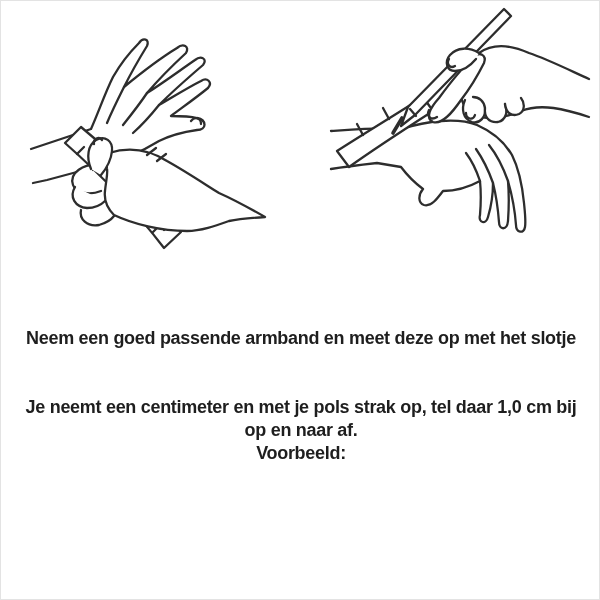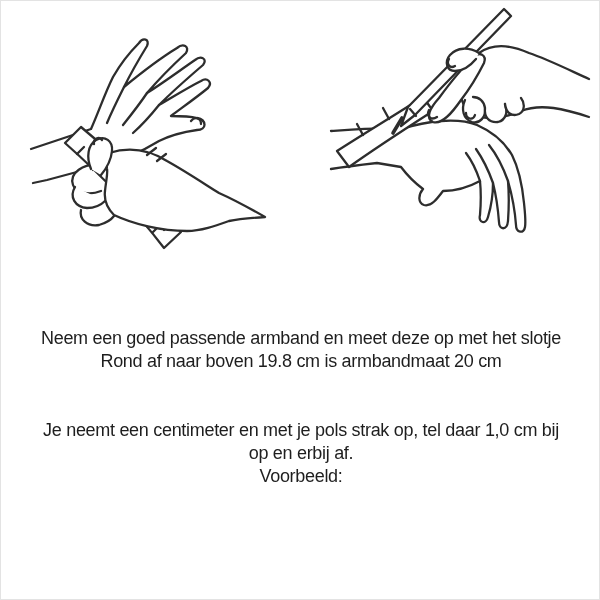--- a/index.html
+++ b/index.html
@@ -27,21 +27,21 @@
     stroke-linejoin: round;
   }
   svg path.f { fill: #ffffff; }
   svg path.mark { stroke-width: 3.6; }
   .text-block {
     position: absolute;
     left: 0; top: 326px;
     width: 600px;
     text-align: center;
     color: #1e1e1e;
-    font-weight: normal;
+    font-weight: bold;
     font-size: 18px;
     line-height: 23px;
     letter-spacing: -0.3px;
   }
   .line {
     min-height: 23px;
     white-space: pre;
   }
 </style>
 </head>
@@ -164,21 +164,20 @@
       <path class="f" d="M 164 105 C 163 114, 168 120, 177 119 C 185 117, 187 109, 184 101"></path>
       <path class="f" d="M 184 101 C 185 110, 191 114, 198 111 C 204 108, 204 100, 200 95"></path>
 
       <path class="f" d="M 158 50 C 148 44, 136 44, 129 52 C 123 59, 126 68, 134 68 C 142 68, 150 62, 155 56"></path>
       <path d="M 128 56 C 125 61, 129 66, 134 63"></path>
     </svg>
   </div>
 
   <div class="text-block">
     <div class="line">Neem een goed passende armband en meet deze op met het slotje</div>
-    <div class="line">Rond af naar boven 19.8 cm is armbandmaat 20 cm</div>
     <div class="line"></div>
     <div class="line"></div>
     <div class="line">Je neemt een centimeter en met je pols strak op, tel daar 1,0 cm bij</div>
-    <div class="line">op en erbij af.</div>
+    <div class="line">op en naar af.</div>
     <div class="line">Voorbeeld:</div>
   </div>
 
 </div>
 
 </body></html>

